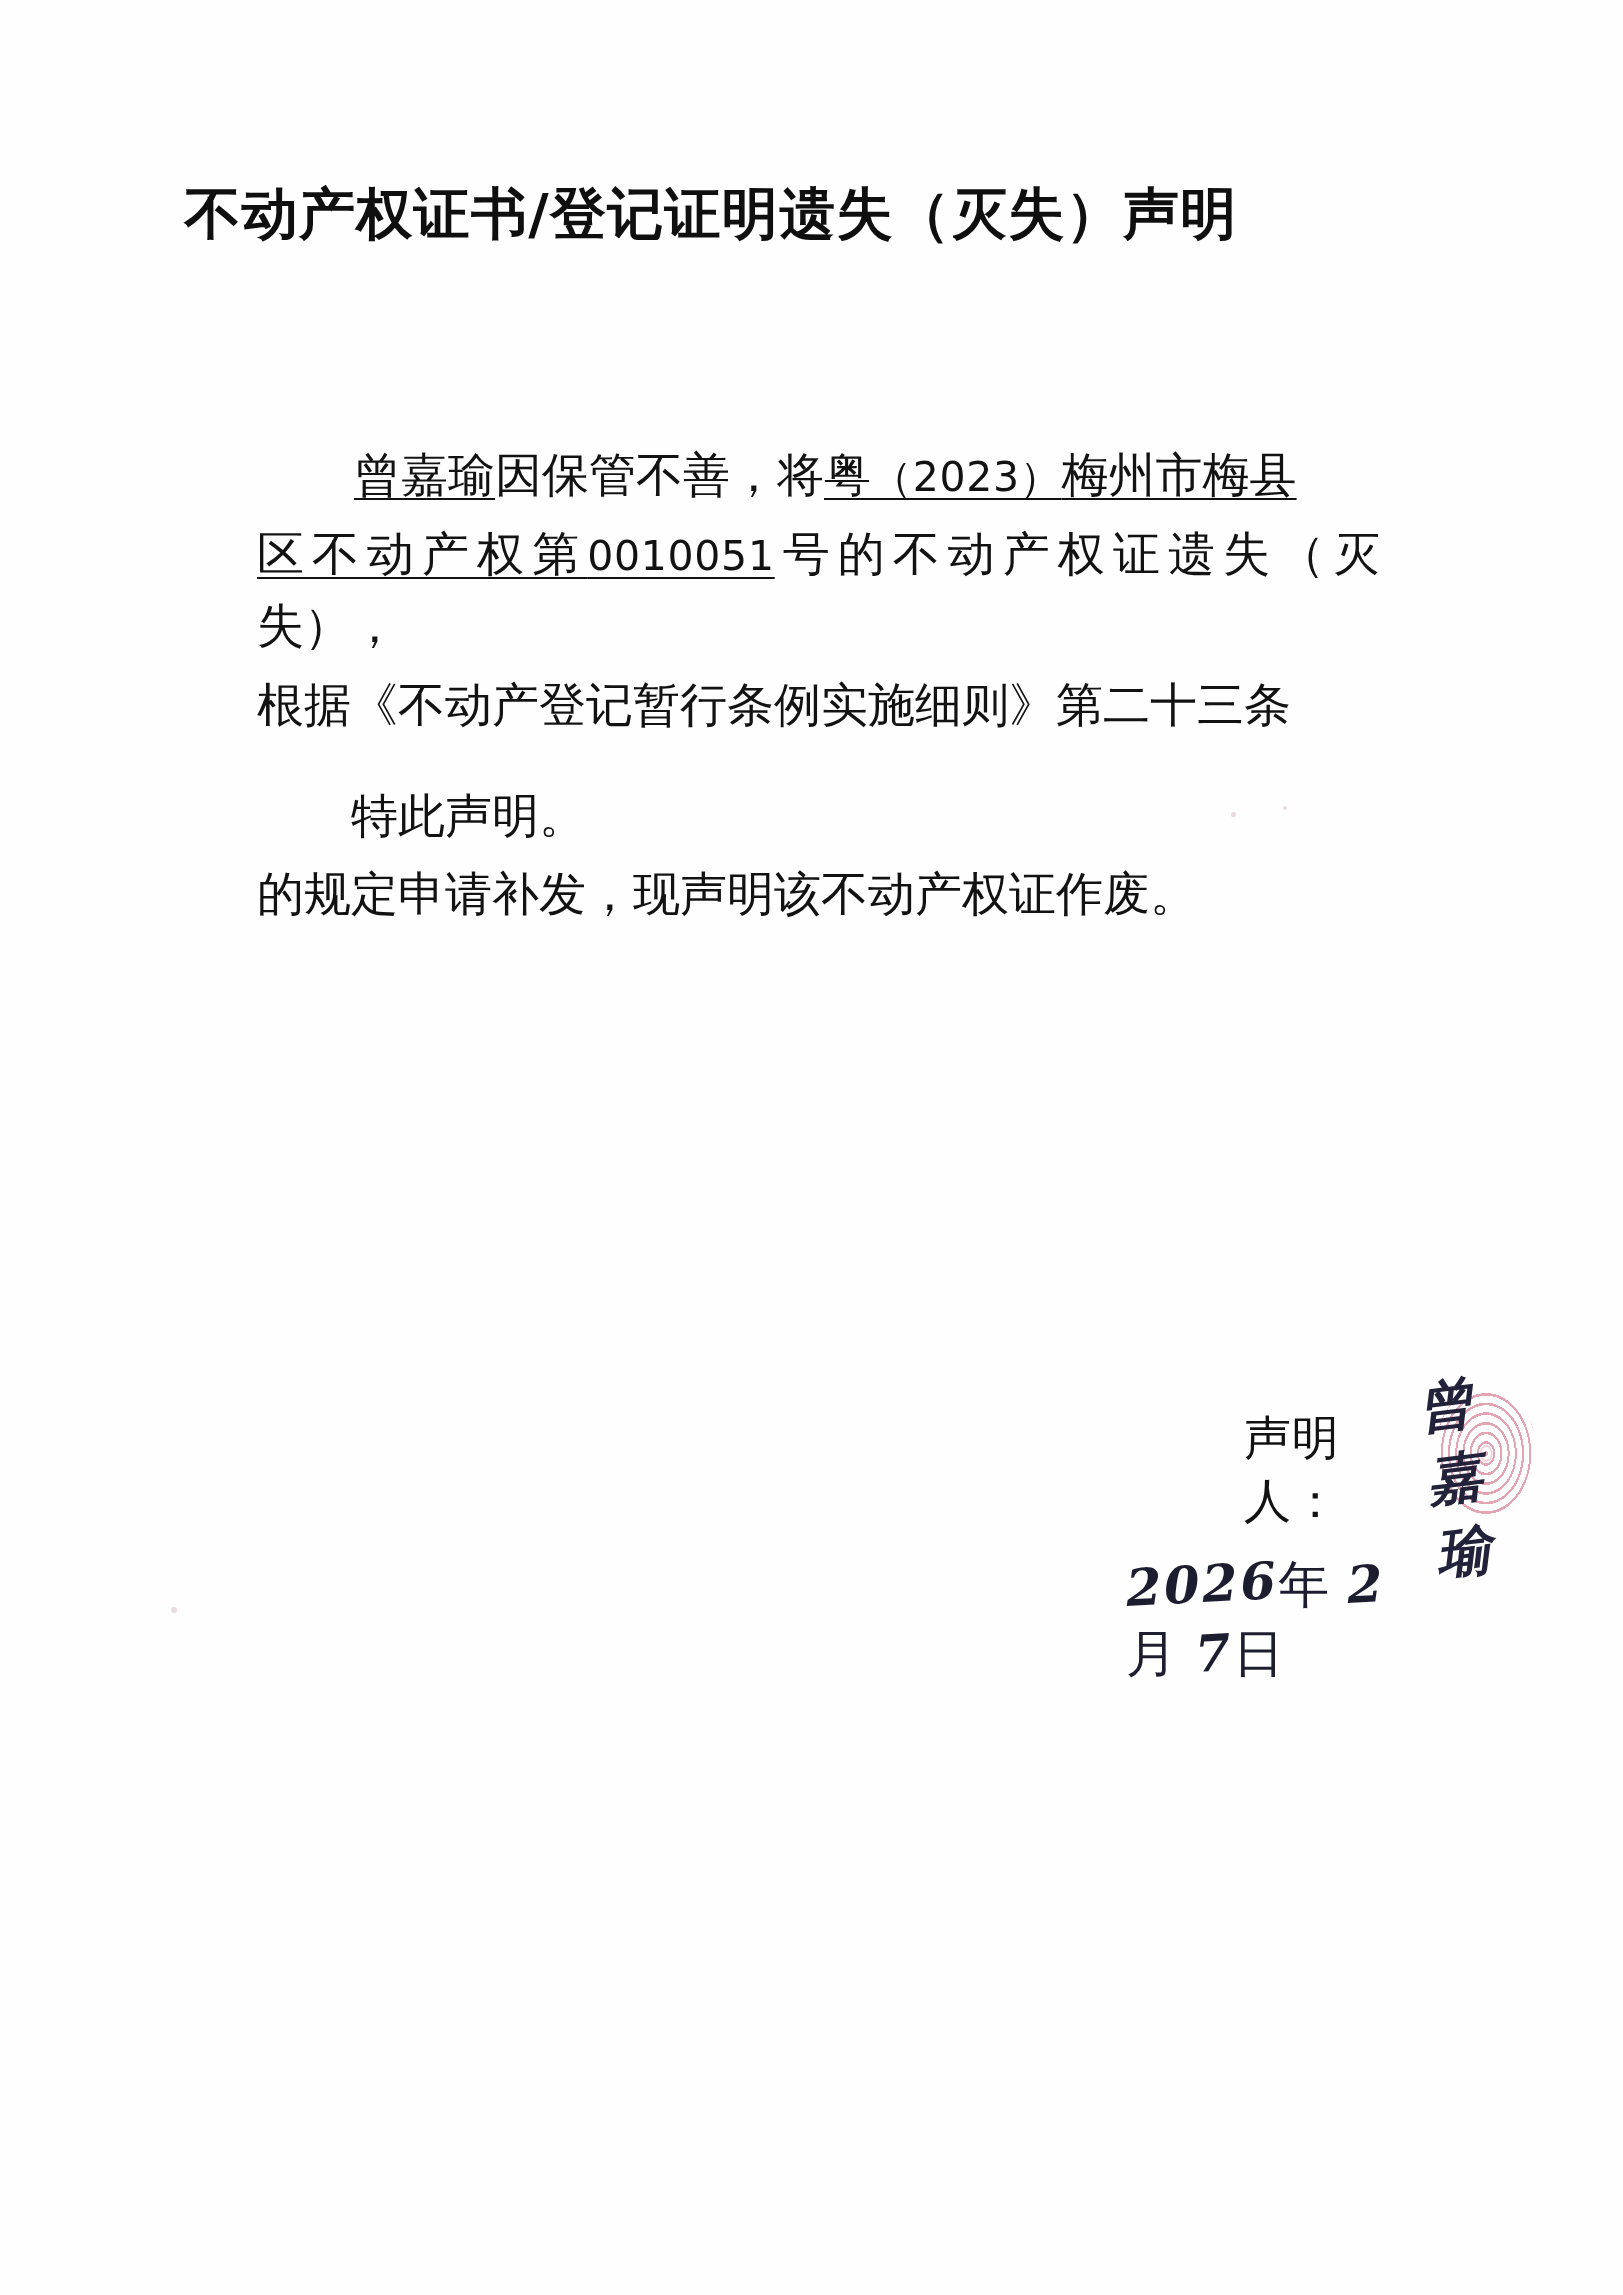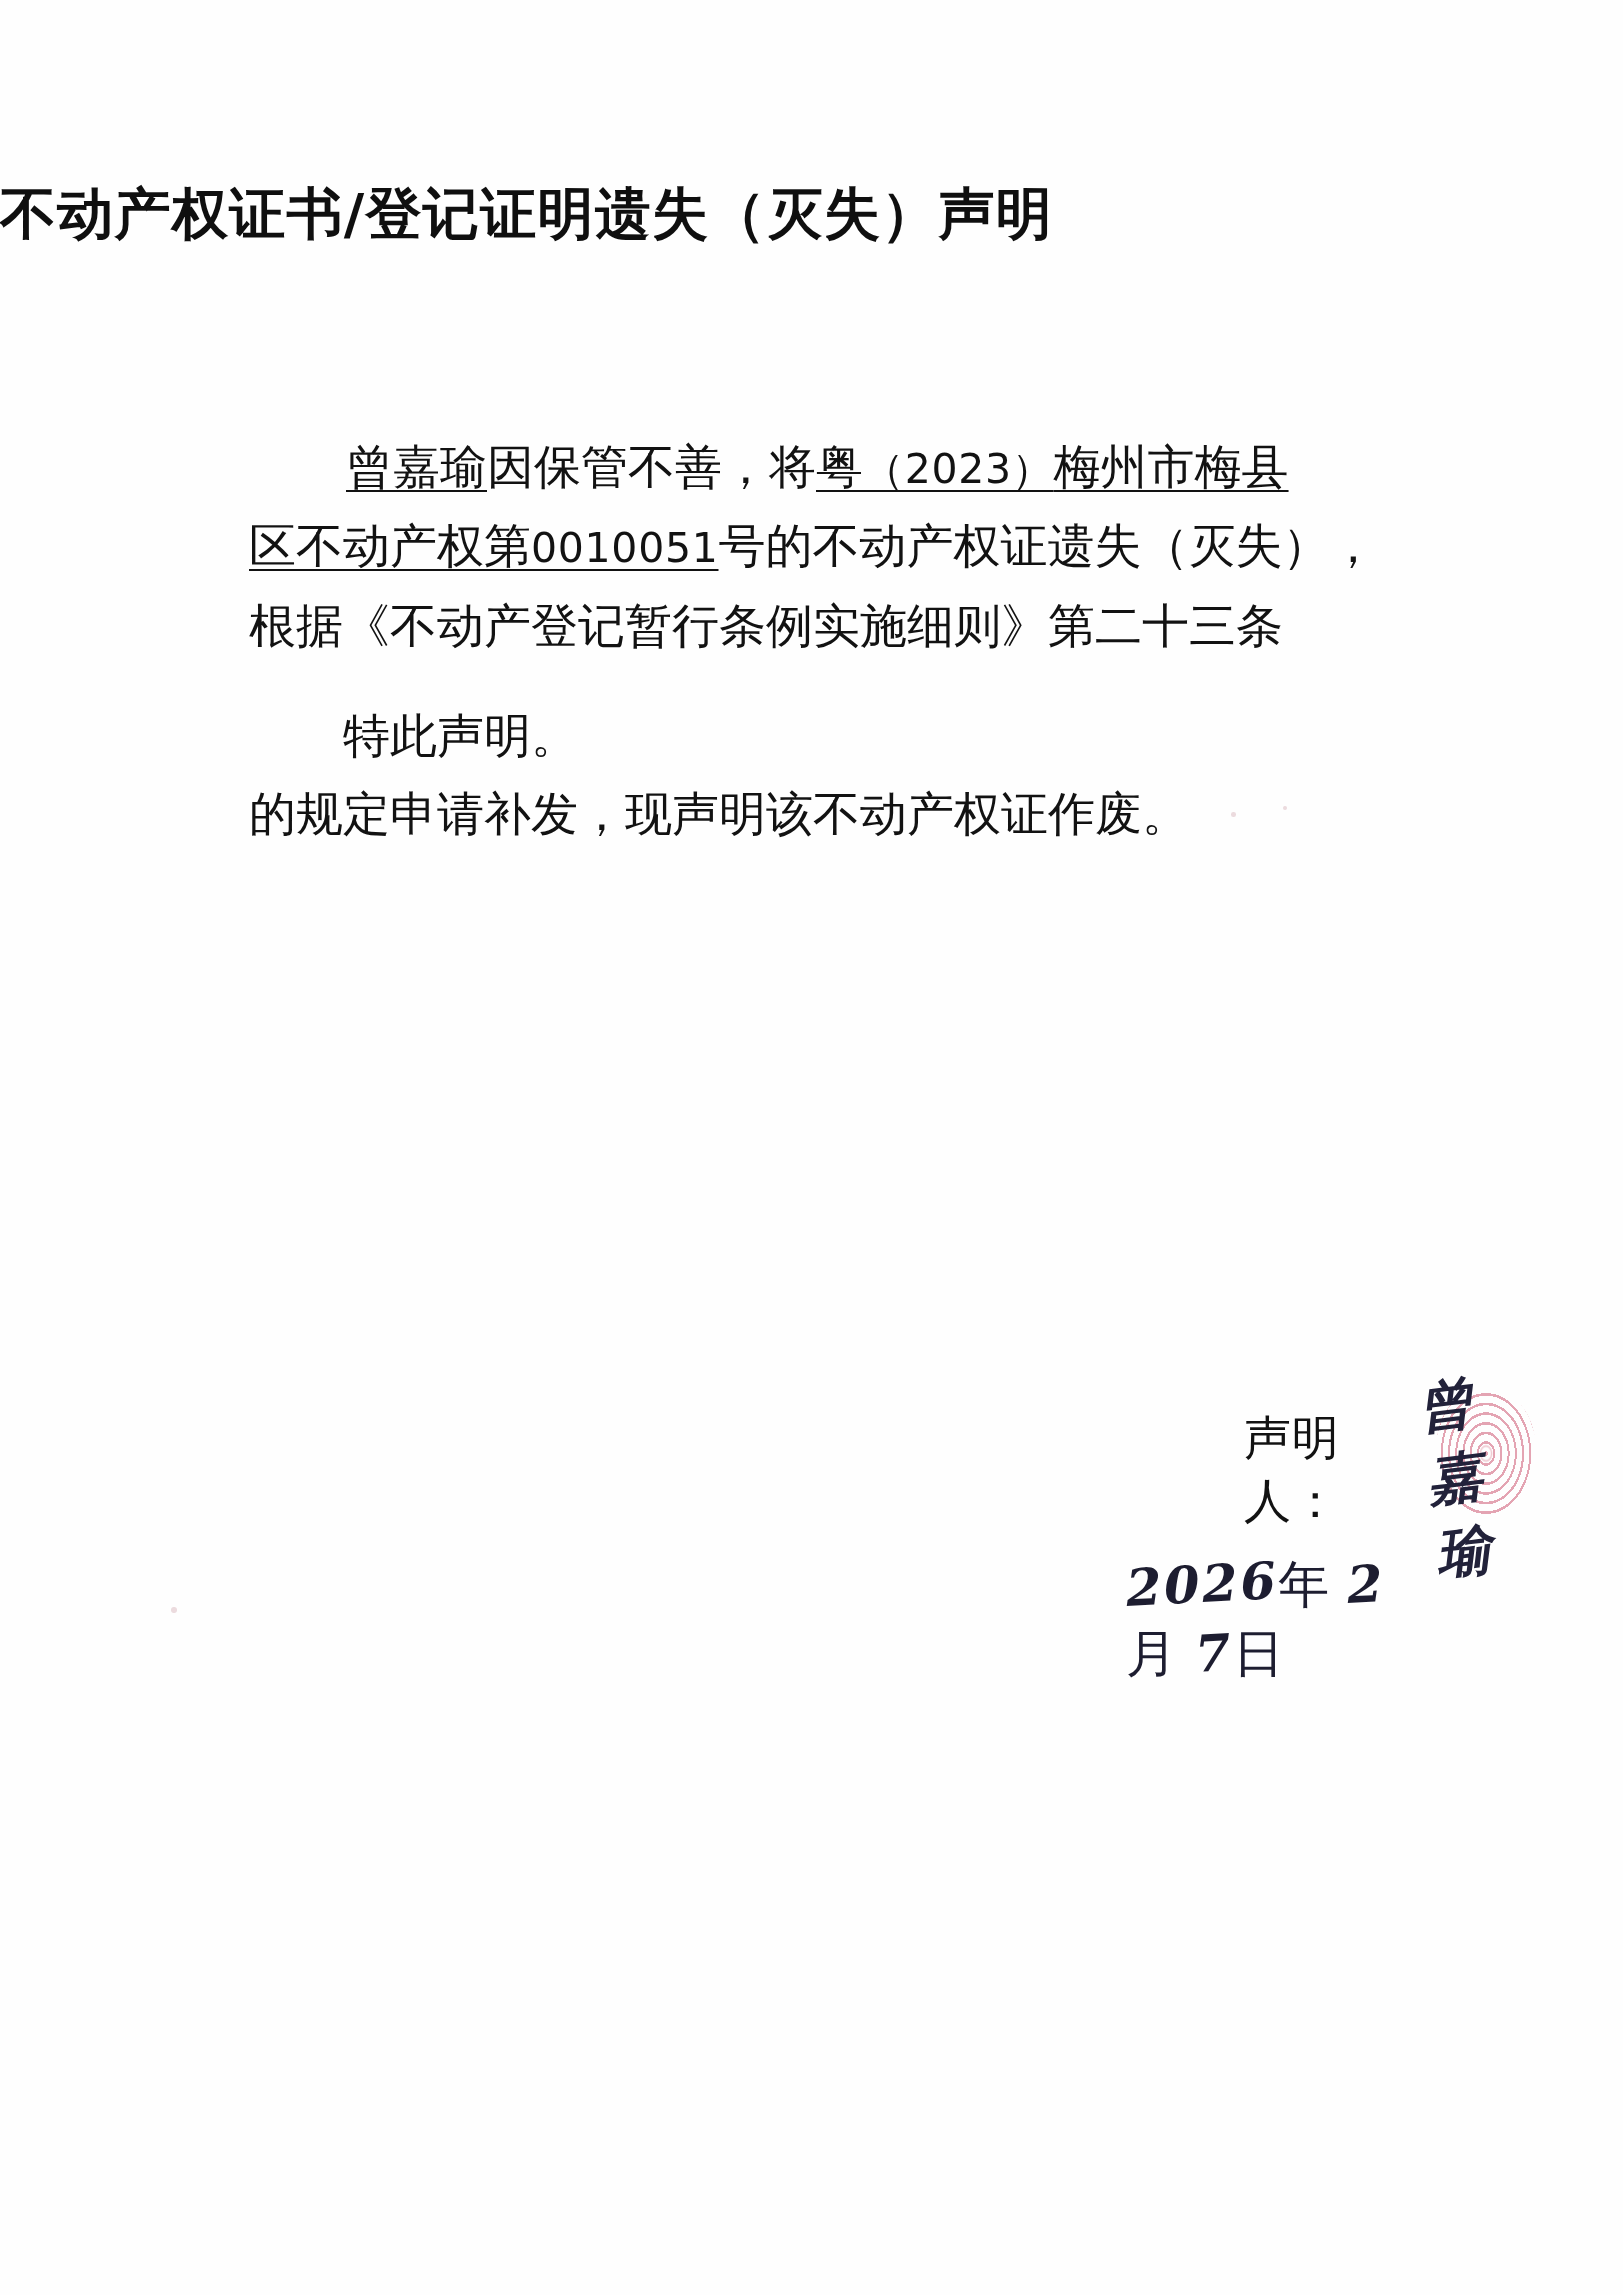--- a/index.html
+++ b/index.html
@@ -21,40 +21,41 @@
     position: absolute;
     inset: 0;
     background: #fefefe;
   }
 
   .doc-title {
     position: absolute;
     top: 177px;
     left: 0;
     width: 1422px;
+    text-align: center;
     font-family: "DejaVu Sans", "Liberation Sans", sans-serif;
     font-weight: bold;
     font-size: 56px;
     letter-spacing: 1.3px;
     color: #0f0f0f;
   }
 
   .body-block {
     position: absolute;
     top: 432px;
     left: 249px;
     width: 1139px;
   }
 
   .para {
     font-size: 47px;
     line-height: 1.52;
     color: #121212;
     text-align: justify;
-    margin: 0;
+    margin: 8px;
   }
 
   .u {
     text-decoration: underline;
     text-underline-offset: 6.5px;
     text-decoration-thickness: 2px;
   }
 
   .numfield {
     font-family: "DejaVu Sans", "Liberation Sans", sans-serif;

